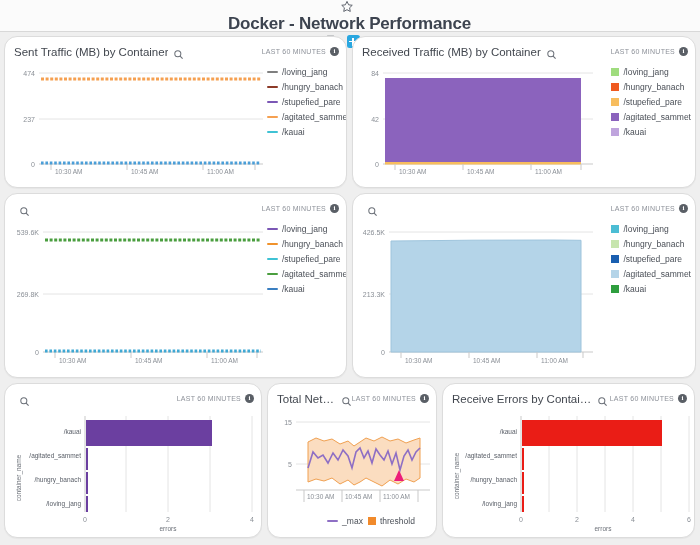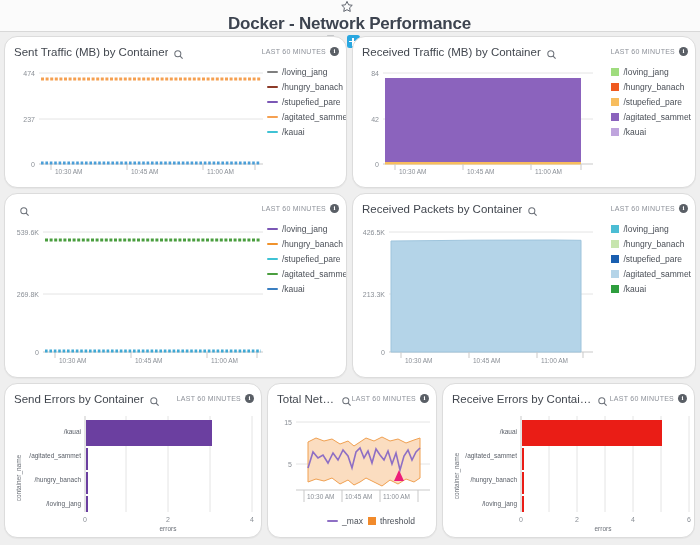--- a/index.html
+++ b/index.html
@@ -320,21 +320,20 @@
             <div class="leg-item">
                 <span class="leg-line" style="background:#3a7fc1"></span>
                 <span class="leg-label">/kauai</span>
               </div>
           </div>
         </div>
       </div>
 
       <div class="panel" style="width:344px;height:185px">
         <div class="p-head">
-          <span class="p-title">Received Packets by Container</span>
           <span class="mag">
             <svg viewBox="0 0 16 16" width="11" height="11">
                 <circle cx="7" cy="7" r="4.4" fill="none" stroke="#6b7078" stroke-width="1.5"></circle>
                 <path d="M10.3 10.3L14 14" stroke="#6b7078" stroke-width="1.6"></path>
               </svg>
           </span>
           <span class="head-sp"></span>
           <span class="timerange">LAST 60 MINUTES</span>
           <span class="info">i</span>
         </div>
@@ -380,21 +379,20 @@
               </div>
           </div>
         </div>
       </div>
     </div>
 
     <div class="row">
 
       <div class="panel" style="width:258px;height:155px">
         <div class="p-head">
-          <span class="p-title">Send Errors by Container</span>
           <span class="mag">
             <svg viewBox="0 0 16 16" width="11" height="11">
                 <circle cx="7" cy="7" r="4.4" fill="none" stroke="#6b7078" stroke-width="1.5"></circle>
                 <path d="M10.3 10.3L14 14" stroke="#6b7078" stroke-width="1.6"></path>
               </svg>
           </span>
           <span class="head-sp"></span>
           <span class="timerange">LAST 60 MINUTES</span>
           <span class="info">i</span>
         </div>

